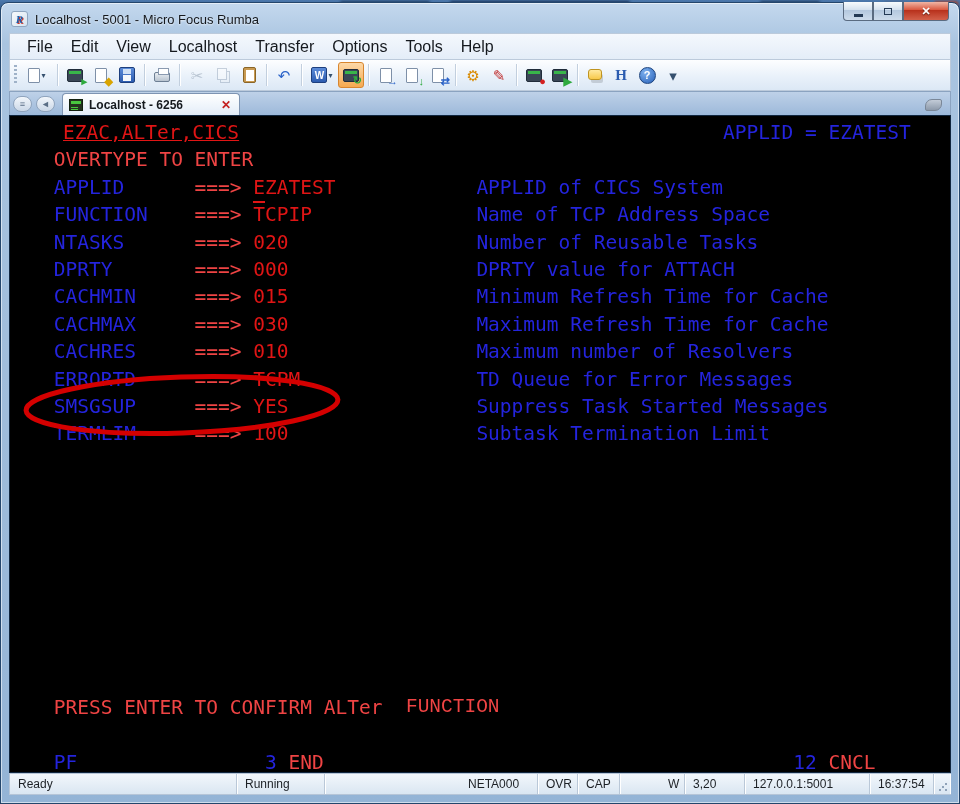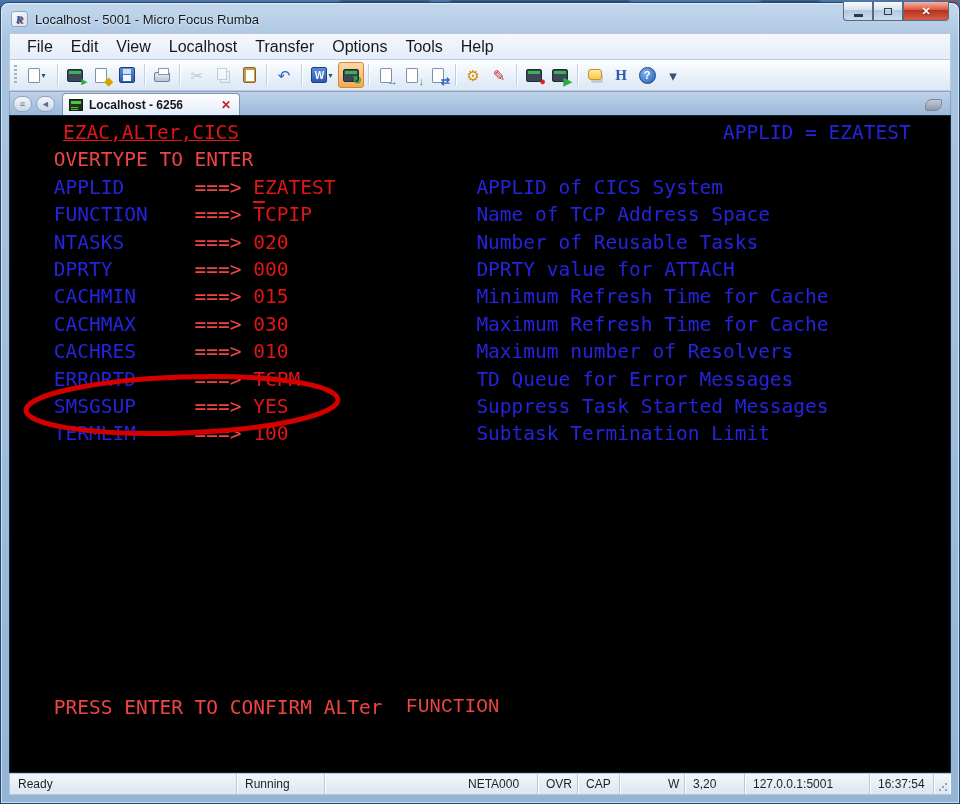--- a/index.html
+++ b/index.html
@@ -328,20 +328,27 @@
           <div class="term-row"></div>
           <div class="term-row"></div>
           <div class="term-row"></div>
           <div class="term-row"></div>
           <div class="term-row"></div>
           <div class="term-row">
             <span class="c-w" style="left: 11.74px;">PRESS ENTER TO CONFIRM ALTer</span>
             <span class="c-w" style="left: 363.94px; font-family: Liberation Mono, monospace;">FUNCTION</span>
           </div>
           <div class="term-row"></div>
+          <div class="term-row">
+            <span class="c-b" style="left: 11.74px;">PF</span>
+            <span class="c-b" style="left: 223.06px;">3</span>
+            <span class="c-w" style="left: 246.54px;">END</span>
+            <span class="c-b" style="left: 751.36px;">12</span>
+            <span class="c-w" style="left: 786.58px;">CNCL</span>
+          </div>
         </div>
       <svg id="annot">
         <ellipse id="annot-ellipse" fill="none" cx="172" cy="289" rx="156" ry="28" stroke="#d40000" stroke-width="5" transform="rotate(-2 172 289)"></ellipse>
       </svg>
     </div>
 
     <div id="statusbar">
         <div class="sb-cell grow">Ready</div>
         <div class="sb-cell" style="width: 88px;">Running</div>
         <div class="sb-cell muted" style="width: 40px;">SSL</div>

